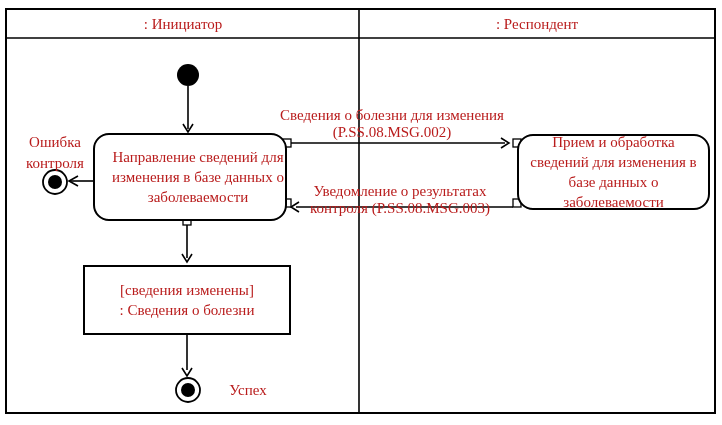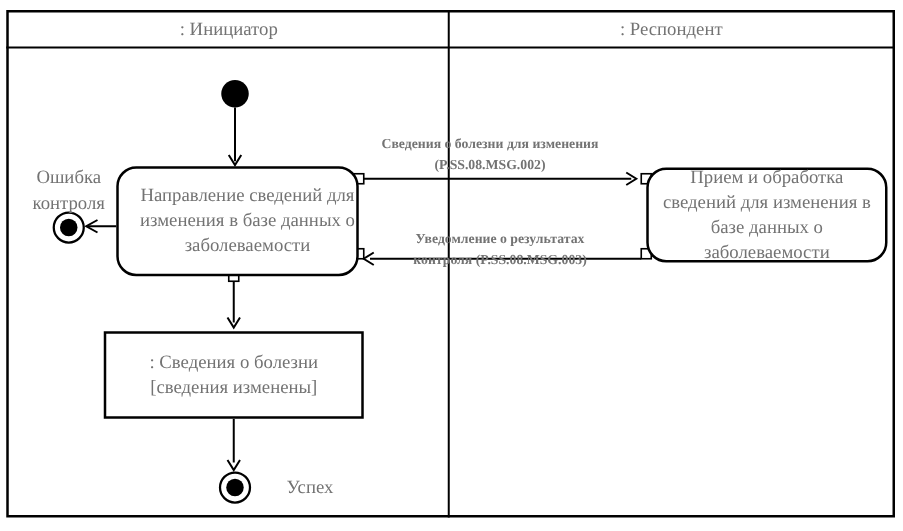--- a/index.html
+++ b/index.html
@@ -2,21 +2,21 @@
 <html><head>
 <meta charset="utf-8">
 <style>
   html, body { margin: 0; padding: 0; background: #ffffff; }
   #canvas {
     position: relative;
     width: 722px;
     height: 425px;
     background: #ffffff;
     font-family: "Liberation Serif", "DejaVu Serif", serif;
-    color: #737373;
+    color: #b91c1c;
     overflow: hidden;
   }
   .abs { position: absolute; }
   #frame {
     left: 5px; top: 8px; width: 711px; height: 406px;
     border: 2px solid #000000; box-sizing: border-box;
   }
   #svg-layer { left: 0; top: 0; width: 722px; height: 425px; pointer-events: none; }
   .lane-header {
     top: 13px; height: 22px;
@@ -33,21 +33,21 @@
   }
   #activity-send    { left: 93px;  top: 133px; width: 194px; height: 88px; padding-left: 16px; }
   #activity-receive { left: 517px; top: 134px; width: 193px; height: 76px; }
   #object-node {
     left: 83px; top: 265px; width: 208px; height: 70px;
     border: 2px solid #000000; box-sizing: border-box; background: #ffffff;
     display: flex; flex-direction: column; align-items: center; justify-content: center;
     text-align: center; font-size: 15px; line-height: 20px;
   }
   .edge-label {
-    text-align: center; font-size: 11px; line-height: 17px; font-weight: bold;
+    text-align: center; font-size: 15px; line-height: 17px;
   }
   #msg-label-002 { left: 277px; top: 107px; width: 230px; }
   #msg-label-003 { left: 287px; top: 183px; width: 226px; }
   #error-label   { left: 14px;  top: 132px; width: 82px; text-align: center; font-size: 15px; line-height: 21px; }
   #success-label { left: 208px; top: 381px; width: 80px; text-align: center; font-size: 15px; line-height: 18px; }
   .line-span { display: block; }
 </style>
 </head>
 <body>
 
@@ -108,22 +108,22 @@
   <div id="activity-receive" class="abs activity">
     <div>
       <span class="line-span">Прием и обработка</span>
       <span class="line-span">сведений для изменения в</span>
       <span class="line-span">базе данных о</span>
       <span class="line-span">заболеваемости</span>
     </div>
   </div>
 
   <div id="object-node" class="abs">
+    <span class="line-span">[сведения изменены]</span>
     <span class="line-span">: Сведения о болезни</span>
-    <span class="line-span">[сведения изменены]</span>
   </div>
 
   <div id="msg-label-002" class="abs edge-label">
     <span class="line-span">Сведения о болезни для изменения</span>
     <span class="line-span">(P.SS.08.MSG.002)</span>
   </div>
   <div id="msg-label-003" class="abs edge-label">
     <span class="line-span">Уведомление о результатах</span>
     <span class="line-span">контроля (P.SS.08.MSG.003)</span>
   </div>

